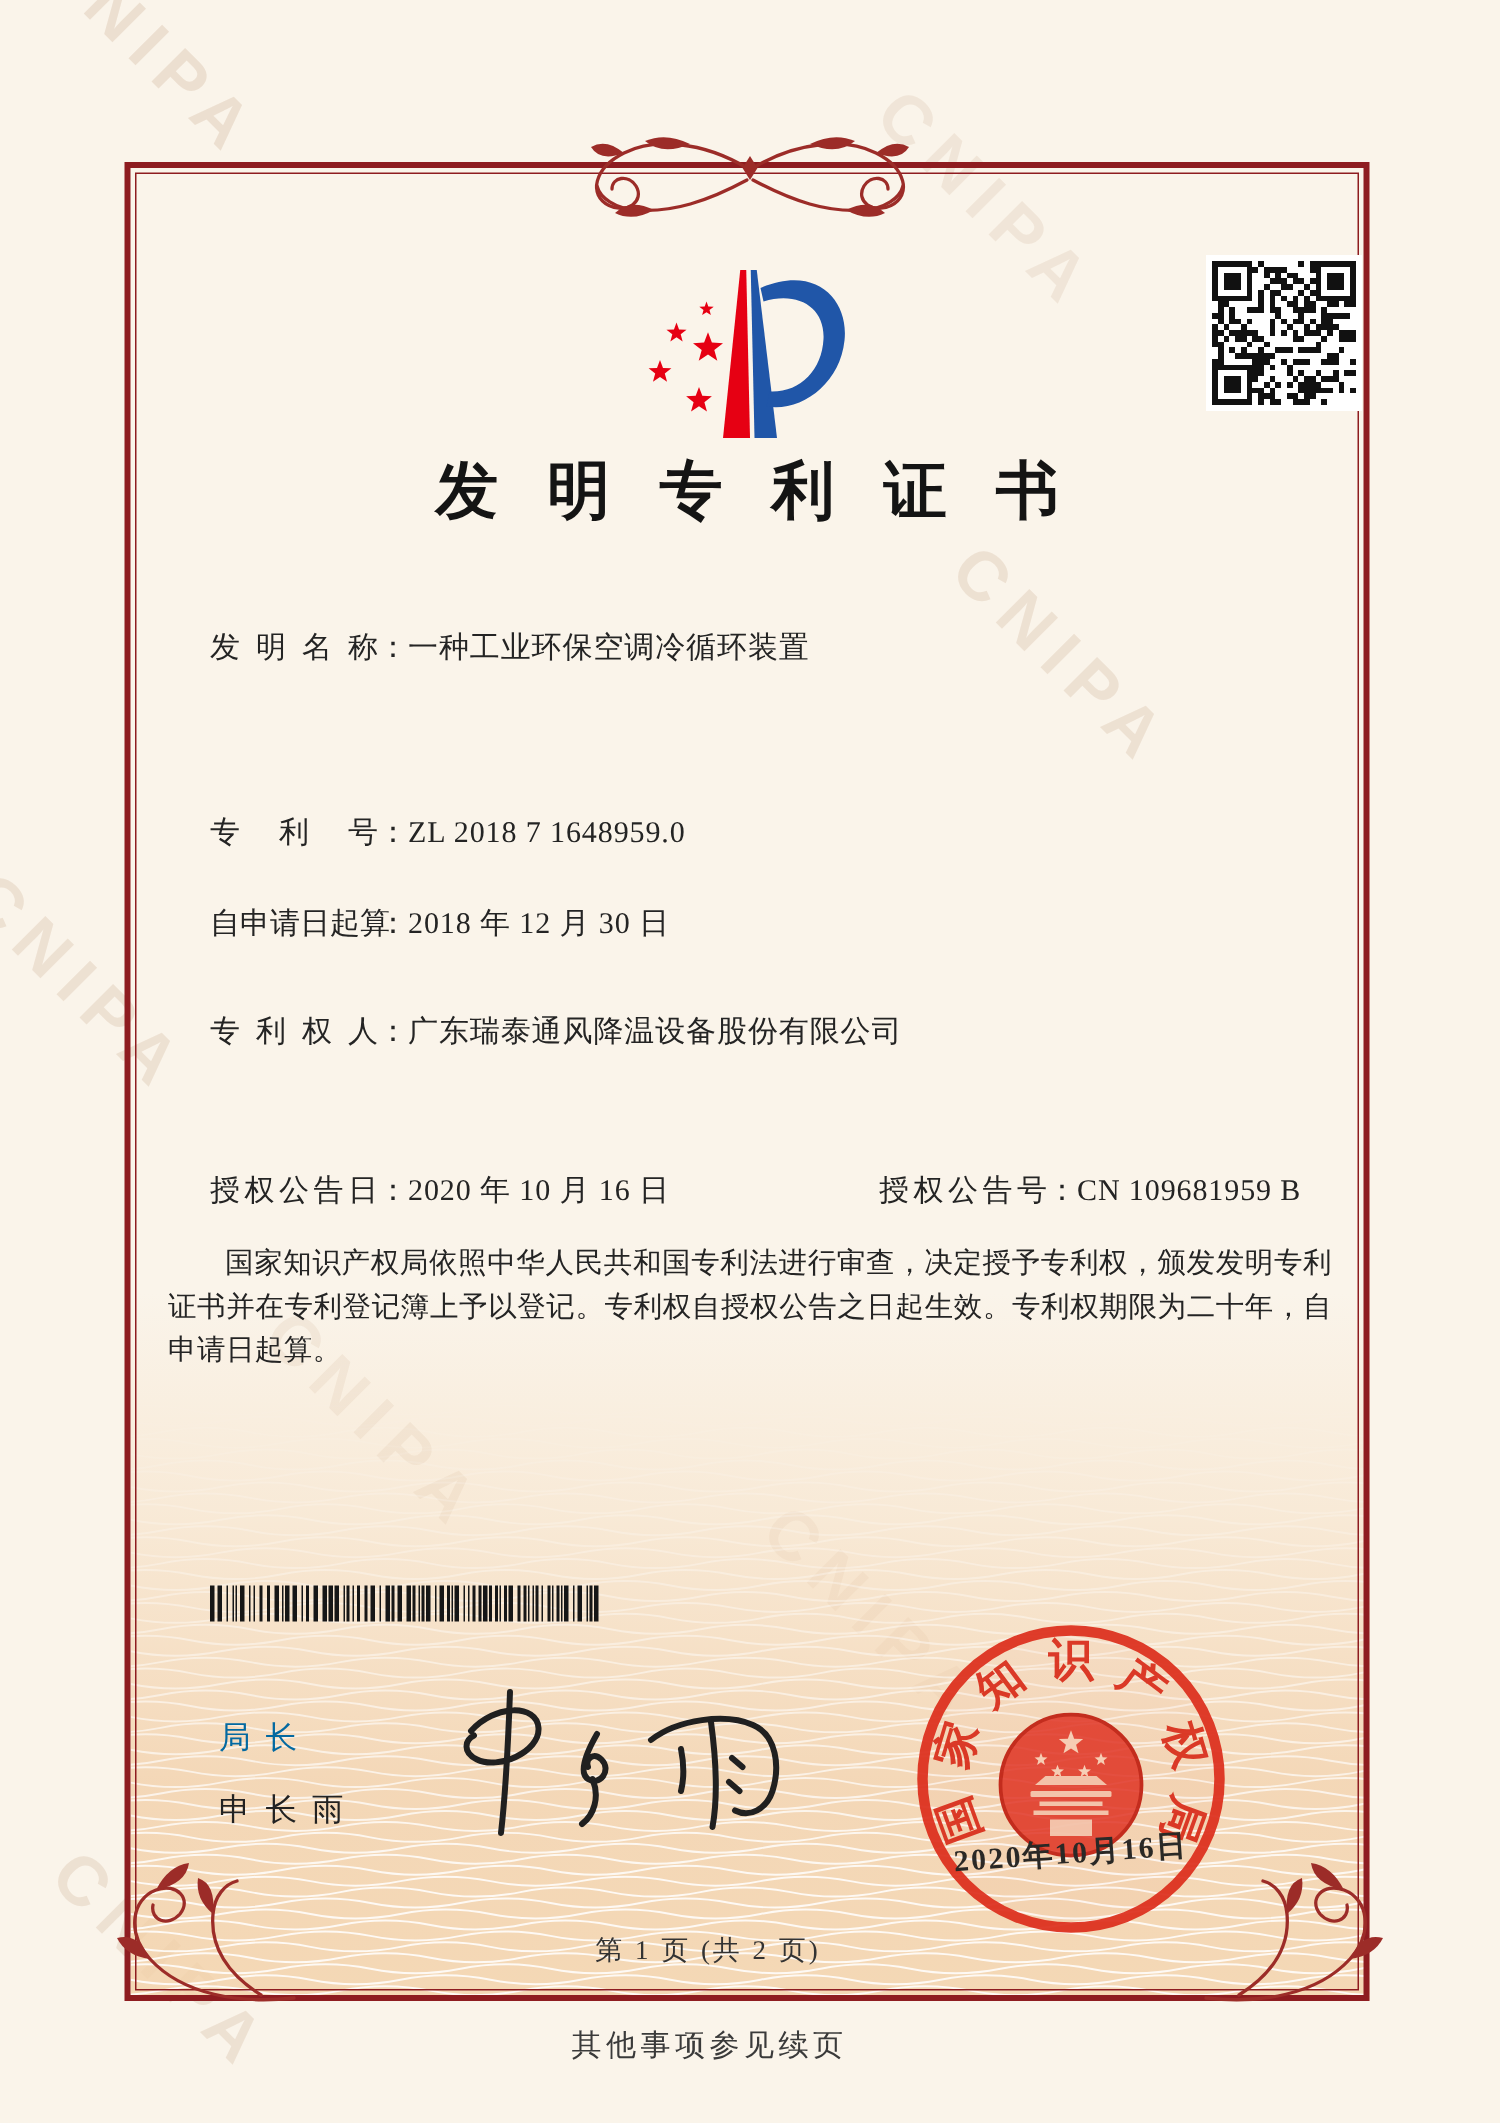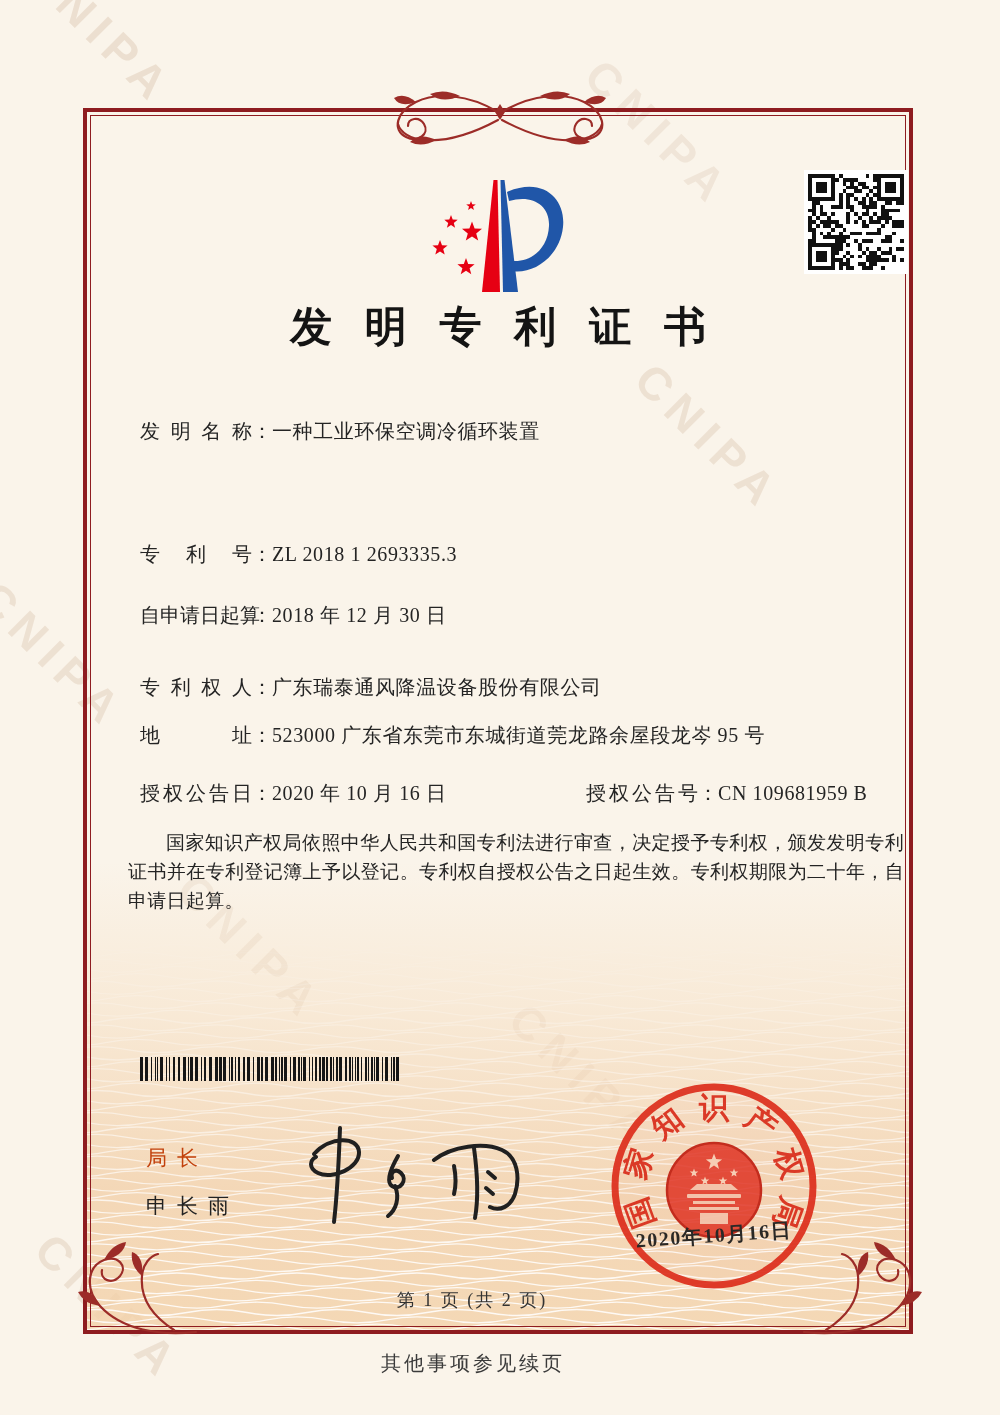--- a/index.html
+++ b/index.html
@@ -48,27 +48,27 @@
   #cert-title{
     position:absolute;left:83px;width:830px;top:299px;text-align:center;
     font-size:42px;font-weight:600;color:#141414;
     letter-spacing:.78em;text-indent:.78em;white-space:nowrap;
   }
   .frow{position:absolute;left:140px;font-size:20px;color:#242424;white-space:nowrap;}
   .flabel{display:inline-block;width:112px;text-align:justify;text-align-last:justify;vertical-align:top;}
   .fcolon{display:inline-block;width:20px;}
   .fvalue{letter-spacing:.6px;}
   .g2{position:absolute;left:415px;top:0;white-space:nowrap;margin-left:31px;}
-  #body-text{position:absolute;left:128px;top:828px;width:776px;}
+  #body-text{position:absolute;left:112px;top:828px;width:776px;}
   #body-text p{margin:0;font-size:19px;line-height:29px;letter-spacing:.3px;
     text-indent:2em;text-align:justify;color:#242424;}
   #body-text p + p{margin-top:6px;}
   #barcode{position:absolute;left:140px;top:1057px;width:262px;height:24px;}
   #barcode div{position:absolute;top:0;height:100%;background:#161616;}
-  #signer-title{position:absolute;left:146px;top:1144px;font-size:21px;letter-spacing:10px;color:#c2410c;}
+  #signer-title{position:absolute;left:146px;top:1144px;font-size:21px;letter-spacing:10px;color:#0369a1;}
   #signer-name{position:absolute;left:146px;top:1192px;font-size:21px;letter-spacing:10px;color:#222;}
   #signature{position:absolute;left:282px;top:1120px;}
   #signature path{fill:none;stroke:#202020;stroke-width:4px;stroke-linecap:round;stroke-linejoin:round;}
   #seal{position:absolute;left:606px;top:1078px;opacity:.93;}
   #seal-arc text{font-size:30px;font-weight:bold;fill:#d92d1b;text-anchor:middle;dominant-baseline:central;
     font-family:"Liberation Serif","DejaVu Serif",serif;}
   .seal-date{font-size:20px;font-weight:bold;fill:#1b1b1b;text-anchor:middle;letter-spacing:1.5px;}
   #page-note{position:absolute;left:0;width:1000px;top:1288px;text-align:center;
     transform:translateX(-28px);font-size:18px;letter-spacing:2px;color:#333;}
   #footer-note{position:absolute;left:0;width:1000px;top:1350px;text-align:center;
@@ -518,30 +518,27 @@
         <rect x="19" y="24" width="1" height="1" fill="#111"></rect>
       </svg>
   </div>
 
   <div id="cert-title">发明专利证书</div>
 
   <div class="frow" style="top:418px;">
     <span class="flabel">发明名称</span><span class="fcolon">：</span><span class="fvalue">一种工业环保空调冷循环装置</span>
   </div>
   <div class="frow" style="top:541px;">
-    <span class="flabel">专利号</span><span class="fcolon">：</span><span class="fvalue">ZL 2018 1 2693335.3</span>
+    <span class="flabel">专利号</span><span class="fcolon">：</span><span class="fvalue">ZL 2018 7 1648959.0</span>
   </div>
   <div class="frow" style="top:602px;">
     <span class="flabel">自申请日起算</span><span class="fcolon">：</span><span class="fvalue">2018 年 12 月 30 日</span>
   </div>
   <div class="frow" style="top:661px;margin-top:13px;">
     <span class="flabel">专利权人</span><span class="fcolon">：</span><span class="fvalue">广东瑞泰通风降温设备股份有限公司</span>
-  </div>
-  <div class="frow" style="top:722px;">
-    <span class="flabel">地址</span><span class="fcolon">：</span><span class="fvalue">523000 广东省东莞市东城街道莞龙路余屋段龙岑 95 号</span>
   </div>
   <div class="frow" style="top:780px;">
     <span class="flabel">授权公告日</span><span class="fcolon">：</span><span class="fvalue">2020 年 10 月 16 日</span>
     <span class="g2">
       <span class="flabel">授权公告号</span><span class="fcolon">：</span><span class="fvalue">CN 109681959 B</span>
     </span>
   </div>
 
   <div id="body-text">
     <p>国家知识产权局依照中华人民共和国专利法进行审查，决定授予专利权，颁发发明专利证书并在专利登记簿上予以登记。专利权自授权公告之日起生效。专利权期限为二十年，自申请日起算。</p>

